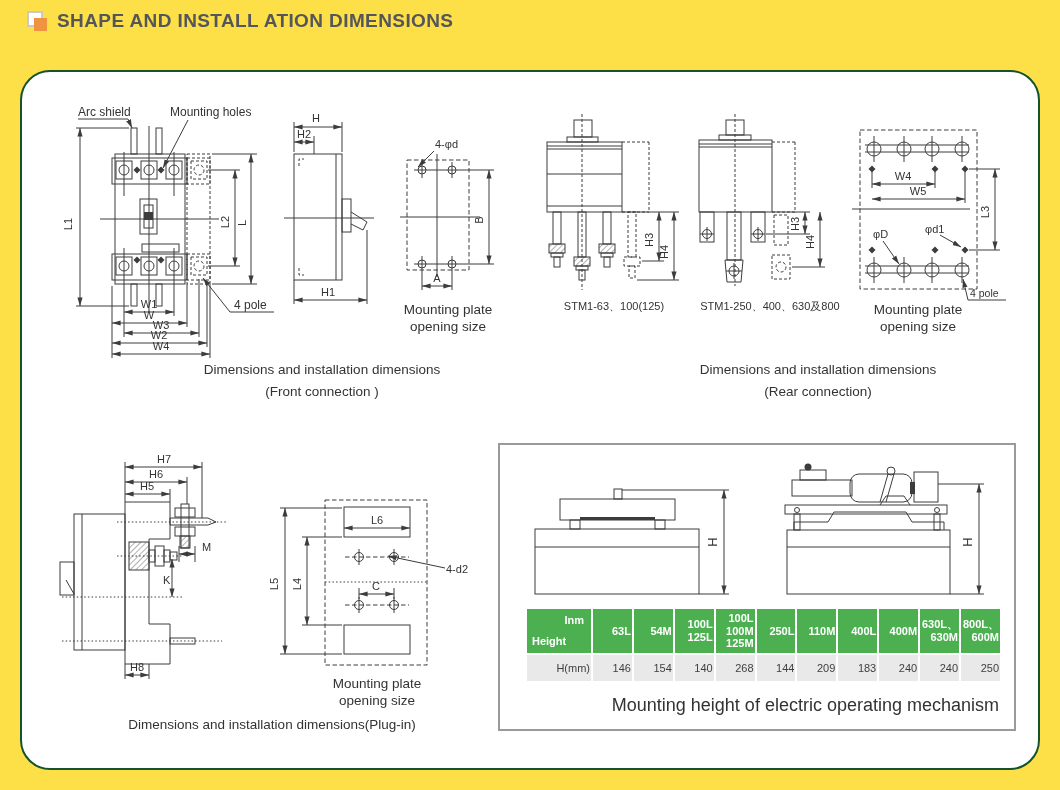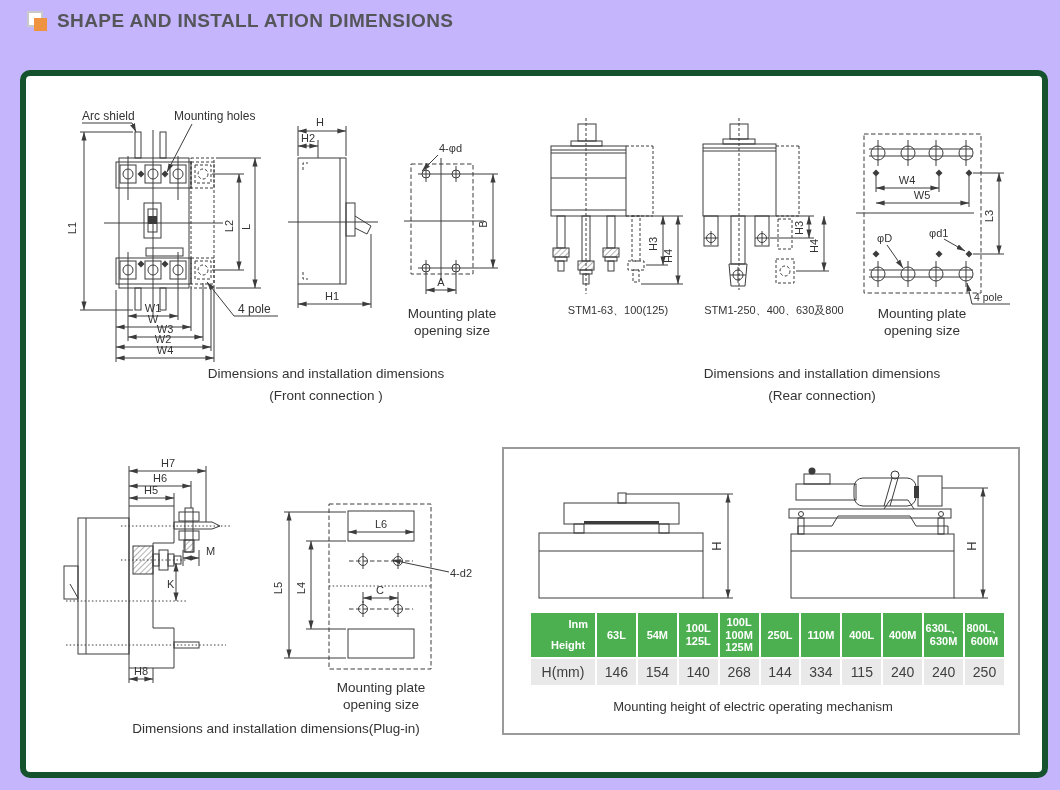--- a/index.html
+++ b/index.html
@@ -1,43 +1,43 @@
 <!DOCTYPE html>
 <html><head>
 <meta charset="utf-8">
 <style>
   html,body{margin:0;padding:0;background:#fdfdfd;}
-  .page{position:relative;width:1060px;height:790px;background:#c4b5fd;font-family:"Liberation Sans",sans-serif;overflow:hidden;}
+  .page{position:relative;width:1060px;height:790px;background:#fde047;font-family:"Liberation Sans",sans-serif;overflow:hidden;}
   .hdr{position:absolute;left:27px;top:10px;display:flex;align-items:center;}
   .ic{position:relative;width:22px;height:22px;display:inline-block;}
   .ic .g{position:absolute;left:0;top:1px;width:12px;height:12px;border:2px solid #c9c9c9;background:#fff;}
   .ic .o{position:absolute;left:7px;top:8px;width:13px;height:13px;background:#ef9340;}
   .hdr h1{margin:0 0 0 8px;font-size:19px;font-weight:bold;color:#55565a;letter-spacing:.4px;}
-  .frame{position:absolute;left:20px;top:70px;width:1016px;height:696px;border:6px solid #14532d;border-radius:10px;background:#fff;}
+  .frame{position:absolute;left:20px;top:70px;width:1016px;height:696px;border:2px solid #14532d;border-radius:30px;background:#fff;}
   .frame svg{position:absolute;left:0;top:0;}
   .ln,.dim,.ldr,.dsh,.dot,.dsh2{stroke:#3c3c3c;fill:none;stroke-width:1;}
   .dsh{stroke-dasharray:4.5,2.5;}
   .dsh2{stroke-dasharray:3,2;}
   .dot{stroke-dasharray:1.5,2.2;}
   .dim{marker-start:url(#as);marker-end:url(#ae);}
   .ldr{marker-end:url(#ae);}
   .fil{fill:#3c3c3c;stroke:none;}
   svg text{fill:#333;stroke:none;font-family:"Liberation Sans",sans-serif;}
   .f10{font-size:10.5px;} .f11{font-size:11px;} .f12{font-size:12px;}
   .f13{font-size:13.5px;} .fm{font-size:11px;}
   .mid{text-anchor:middle;}
   .panel-table{position:absolute;left:490px;top:535px;width:496px;}
   table.mh{border-collapse:collapse;table-layout:fixed;width:477px;margin-left:13px;}
-  table.mh th,table.mh td{border:2px solid #fff;text-align:center;vertical-align:middle;padding:0 1px;}
+  table.mh th,table.mh td{border:2px solid #fff;text-align:right;vertical-align:middle;padding:0 1px;}
   table.mh th{background:#4cb050;color:#fff;font-weight:bold;font-size:11px;line-height:1.15;height:44px;white-space:pre-line;}
-  table.mh td{background:#e9e9e9;color:#3f3f3f;font-size:14px;height:26px;}
+  table.mh td{background:#e9e9e9;color:#3f3f3f;font-size:11px;height:26px;}
   th.corner{width:62px;position:relative;background:linear-gradient(to bottom right,#4cb050 calc(50% - 1px),#a9dcab calc(50% - 1px),#a9dcab calc(50% + 1px),#4cb050 calc(50% + 1px));}
   th.corner .ct{position:absolute;top:5px;right:7px;}
-  th.corner .cb{position:absolute;bottom:5px;left:20px;}
-  .panel-caption{position:absolute;left:477px;top:623px;width:500px;text-align:center;font-size:13px;color:#333;}
+  th.corner .cb{position:absolute;bottom:5px;left:5px;}
+  .panel-caption{position:absolute;left:477px;top:623px;width:500px;text-align:right;font-size:18px;color:#333;}
 </style>
 </head>
 <body>
 
 <div class="page">
 
   <div class="hdr">
     <span class="ic">
         <i class="g"></i>
         <i class="o"></i>
@@ -484,22 +484,22 @@
           <th>800L、
 600M</th>
         </tr>
         <tr>
           <td>H(mm)</td>
           <td>146</td>
           <td>154</td>
           <td>140</td>
           <td>268</td>
           <td>144</td>
-          <td>334</td>
-          <td>115</td>
+          <td>209</td>
+          <td>183</td>
           <td>240</td>
           <td>240</td>
           <td>250</td>
         </tr>
       </tbody>
         </table>
     </div>
     <div class="panel-caption">Mounting height of electric operating mechanism</div>
   </div>
 </div>

